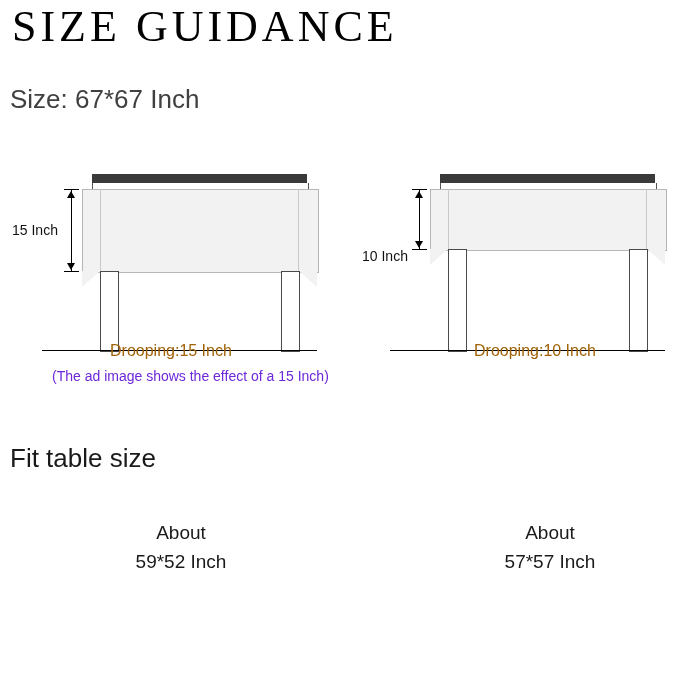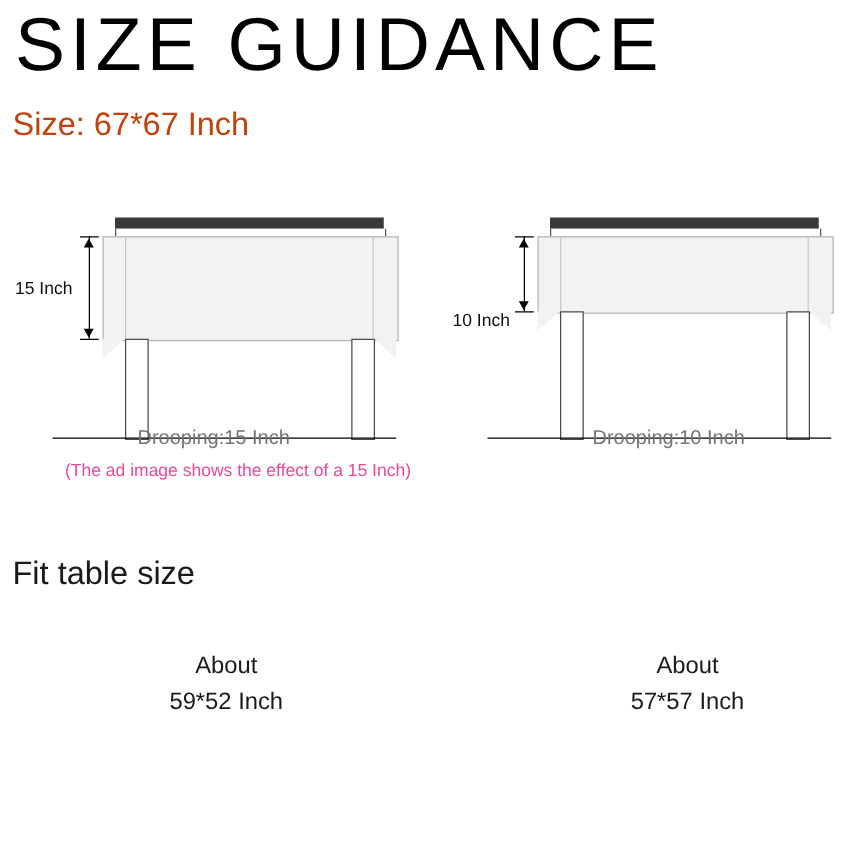--- a/index.html
+++ b/index.html
@@ -19,35 +19,35 @@
     position: relative;
     width: 679px;
     height: 681px;
   }
 
   
   .title {
     position: absolute;
     left: 12px;
     top: 4px;
-    font-family: Liberation Sans, sans-serif;
-    font-size: 60px;
+    font-family: Liberation Serif, serif;
+    font-size: 44px;
     letter-spacing: 4px;
     line-height: 1.05;
     font-weight: 400;
     color: #000;
     white-space: nowrap;
   }
 
   .size-line {
     position: absolute;
     left: 10px;
     top: 84px;
     font-size: 26px;
-    color: #c2410c;
+    color: #404040;
     white-space: nowrap;
   }
 
   
   .panel {
     position: absolute;
     top: 160px;
     width: 310px;
     height: 210px;
   }
@@ -167,27 +167,27 @@
   .meas-label {
     position: absolute;
     font-size: 14px;
     color: #111;
     white-space: nowrap;
   }
 
   .drooping {
     position: absolute;
     font-size: 16px;
-    color: #737373;
+    color: #a16207;
     white-space: nowrap;
   }
   .note-red {
     position: absolute;
     font-size: 14px;
-    color: #ec4899;
+    color: #6d28d9;
     white-space: nowrap;
   }
 
   
   .fit-title {
     position: absolute;
     left: 10px;
     top: 443px;
     font-size: 26px;
     color: #1a1a1a;

